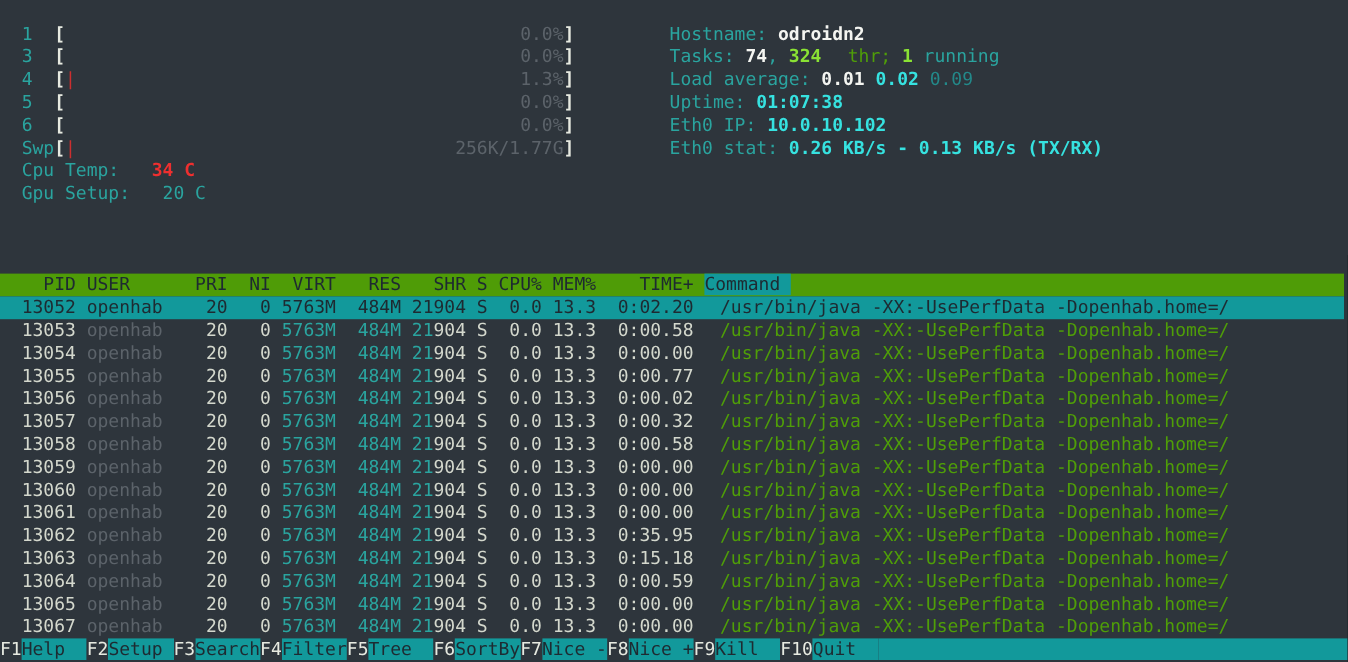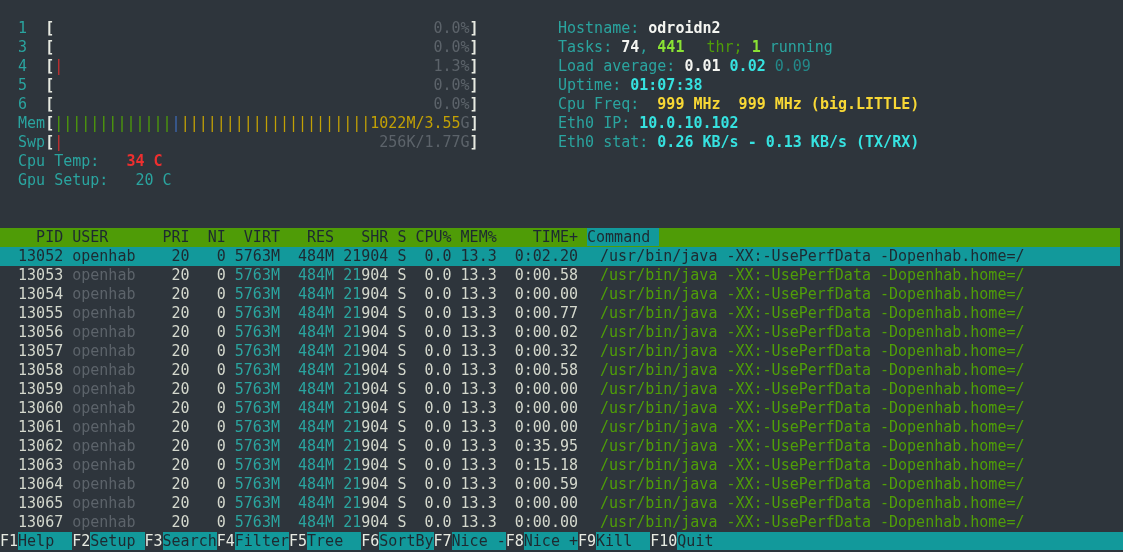--- a/index.html
+++ b/index.html
@@ -50,31 +50,29 @@
 </head>
 <body>
 
 <div id="screen">
   <div id="meters" class="blk">
       <div class="tl"><span class="c-teal">  1  </span><span class="c-brk">[</span><span class="c-dim">                                          0.0%</span><span class="c-brk">]</span></div>
       <div class="tl"><span class="c-teal">  3  </span><span class="c-brk">[</span><span class="c-dim">                                          0.0%</span><span class="c-brk">]</span></div>
       <div class="tl"><span class="c-teal">  4  </span><span class="c-brk">[</span><span class="c-rbar">|</span><span class="c-dim">                                         1.3%</span><span class="c-brk">]</span></div>
       <div class="tl"><span class="c-teal">  5  </span><span class="c-brk">[</span><span class="c-dim">                                          0.0%</span><span class="c-brk">]</span></div>
       <div class="tl"><span class="c-teal">  6  </span><span class="c-brk">[</span><span class="c-dim">                                          0.0%</span><span class="c-brk">]</span></div>
-      <div class="tl"><span class="c-teal">  Mem</span><span class="c-brk">[</span><span class="c-gbar">|||||||||||||</span><span class="c-bbar">|</span><span class="c-ybar">|||||||||||||||||||||</span><span class="c-ytxt">1022M/3.55</span><span class="c-dim">G</span><span class="c-brk">]</span></div>
       <div class="tl"><span class="c-teal">  Swp</span><span class="c-brk">[</span><span class="c-rbar">|</span><span class="c-dim">                                   256K/1.77G</span><span class="c-brk">]</span></div>
       <div class="tl"><span class="c-teal">  Cpu Temp:</span><span class="c-red-b">   34 C</span></div>
       <div class="tl"><span class="c-teal">  Gpu Setup:</span><span class="c-teal">   20 C</span></div>
     </div>
   <div id="info" class="blk">
       <div class="tl"><span class="c-teal">Hostname: </span><span class="c-fg-b">odroidn2</span></div>
-      <div class="tl"><span class="c-teal">Tasks: </span><span class="c-fg-b">74</span><span class="c-teal">, </span><span class="c-grb">441</span><span class="c-green"> thr; </span><span class="c-grb">1</span><span class="c-teal"> running</span></div>
+      <div class="tl"><span class="c-teal">Tasks: </span><span class="c-fg-b">74</span><span class="c-teal">, </span><span class="c-grb">324</span><span class="c-green"> thr; </span><span class="c-grb">1</span><span class="c-teal"> running</span></div>
       <div class="tl"><span class="c-teal">Load average: </span><span class="c-fg-b">0.01 </span><span class="c-cyan-b">0.02 </span><span class="c-teal-dim">0.09</span></div>
       <div class="tl"><span class="c-teal">Uptime: </span><span class="c-cyan-b">01:07:38</span></div>
-      <div class="tl"><span class="c-teal">Cpu Freq: </span><span class="c-yellow-b"> 999 MHz  999 MHz (big.LITTLE)</span></div>
       <div class="tl"><span class="c-teal">Eth0 IP: </span><span class="c-cyan-b">10.0.10.102</span></div>
       <div class="tl"><span class="c-teal">Eth0 stat: </span><span class="c-cyan-b">0.26 KB/s - 0.13 KB/s (TX/RX)</span></div>
     </div>
   <div id="table" class="blk">
       <div class="tl hdr"><span>    PID</span><span> </span><span>USER     </span><span> </span><span>PRI</span><span> </span><span> NI</span><span> </span><span> VIRT</span><span> </span><span>  RES</span><span> </span><span>  SHR</span><span> </span><span>S</span><span> </span><span>CPU%</span><span> </span><span>MEM%</span><span> </span><span>   TIME+</span><span> </span><span class="hdr-cmd">Command </span></div>
       <div class="tl row sel"><span class="c-fg">  13052</span><span> </span><span class="c-dim">openhab  </span><span> </span><span class="c-fg"> 20</span><span> </span><span class="c-fg">  0</span><span> </span><span class="c-teal">5763M</span><span> </span><span class="c-teal"> 484M</span><span> </span><span class="c-teal">21</span><span class="c-fg">904</span><span> </span><span class="c-fg">S</span><span> </span><span class="c-fg"> 0.0</span><span> </span><span class="c-fg">13.3</span><span> </span><span class="c-fg"> 0:02.20</span><span> </span><span class="c-green">/usr/bin/java -XX:-UsePerfData -Dopenhab.home=/</span></div>
       <div class="tl row"><span class="c-fg">  13053</span><span> </span><span class="c-dim">openhab  </span><span> </span><span class="c-fg"> 20</span><span> </span><span class="c-fg">  0</span><span> </span><span class="c-teal">5763M</span><span> </span><span class="c-teal"> 484M</span><span> </span><span class="c-teal">21</span><span class="c-fg">904</span><span> </span><span class="c-fg">S</span><span> </span><span class="c-fg"> 0.0</span><span> </span><span class="c-fg">13.3</span><span> </span><span class="c-fg"> 0:00.58</span><span> </span><span class="c-green">/usr/bin/java -XX:-UsePerfData -Dopenhab.home=/</span></div>
       <div class="tl row"><span class="c-fg">  13054</span><span> </span><span class="c-dim">openhab  </span><span> </span><span class="c-fg"> 20</span><span> </span><span class="c-fg">  0</span><span> </span><span class="c-teal">5763M</span><span> </span><span class="c-teal"> 484M</span><span> </span><span class="c-teal">21</span><span class="c-fg">904</span><span> </span><span class="c-fg">S</span><span> </span><span class="c-fg"> 0.0</span><span> </span><span class="c-fg">13.3</span><span> </span><span class="c-fg"> 0:00.00</span><span> </span><span class="c-green">/usr/bin/java -XX:-UsePerfData -Dopenhab.home=/</span></div>
       <div class="tl row"><span class="c-fg">  13055</span><span> </span><span class="c-dim">openhab  </span><span> </span><span class="c-fg"> 20</span><span> </span><span class="c-fg">  0</span><span> </span><span class="c-teal">5763M</span><span> </span><span class="c-teal"> 484M</span><span> </span><span class="c-teal">21</span><span class="c-fg">904</span><span> </span><span class="c-fg">S</span><span> </span><span class="c-fg"> 0.0</span><span> </span><span class="c-fg">13.3</span><span> </span><span class="c-fg"> 0:00.77</span><span> </span><span class="c-green">/usr/bin/java -XX:-UsePerfData -Dopenhab.home=/</span></div>
       <div class="tl row"><span class="c-fg">  13056</span><span> </span><span class="c-dim">openhab  </span><span> </span><span class="c-fg"> 20</span><span> </span><span class="c-fg">  0</span><span> </span><span class="c-teal">5763M</span><span> </span><span class="c-teal"> 484M</span><span> </span><span class="c-teal">21</span><span class="c-fg">904</span><span> </span><span class="c-fg">S</span><span> </span><span class="c-fg"> 0.0</span><span> </span><span class="c-fg">13.3</span><span> </span><span class="c-fg"> 0:00.02</span><span> </span><span class="c-green">/usr/bin/java -XX:-UsePerfData -Dopenhab.home=/</span></div>

